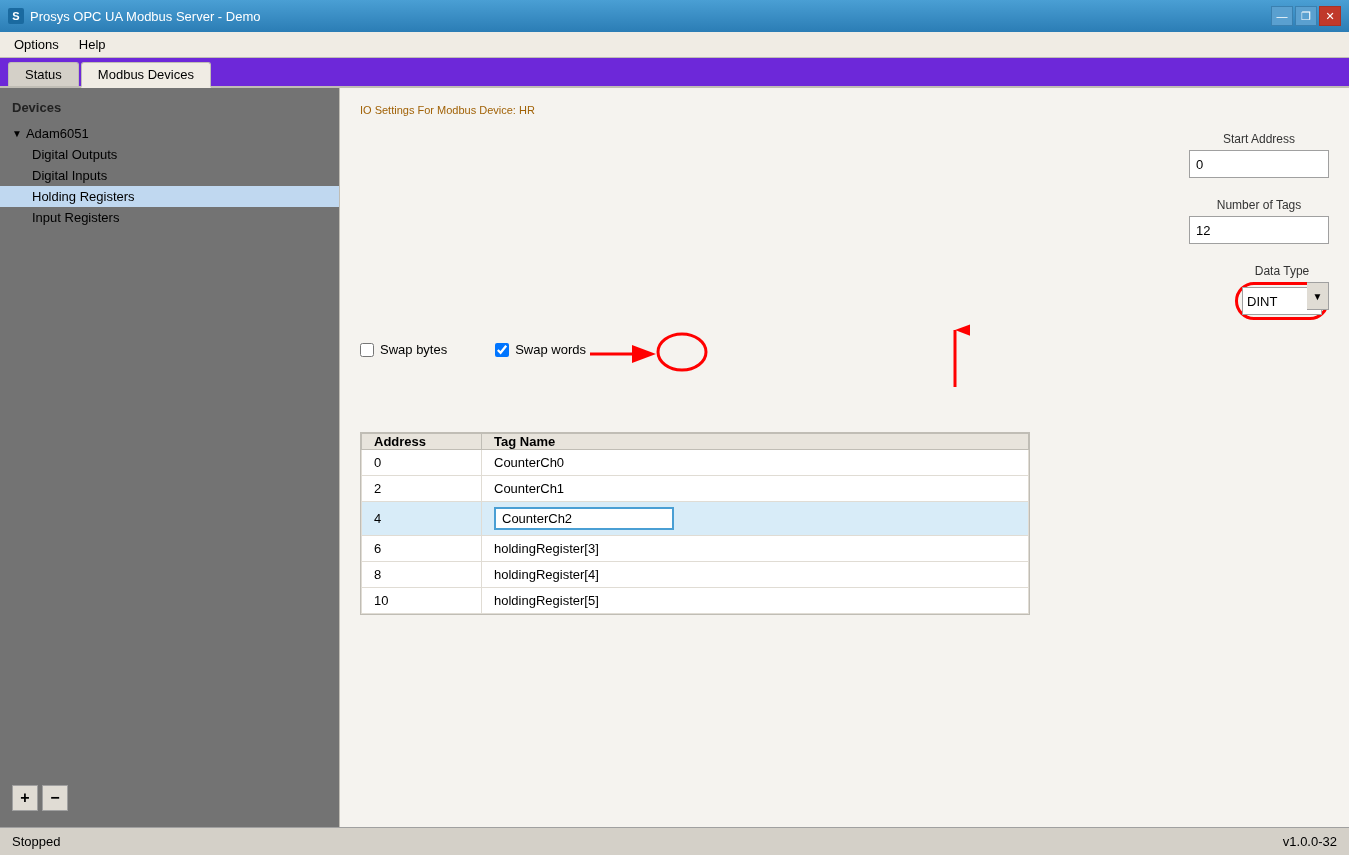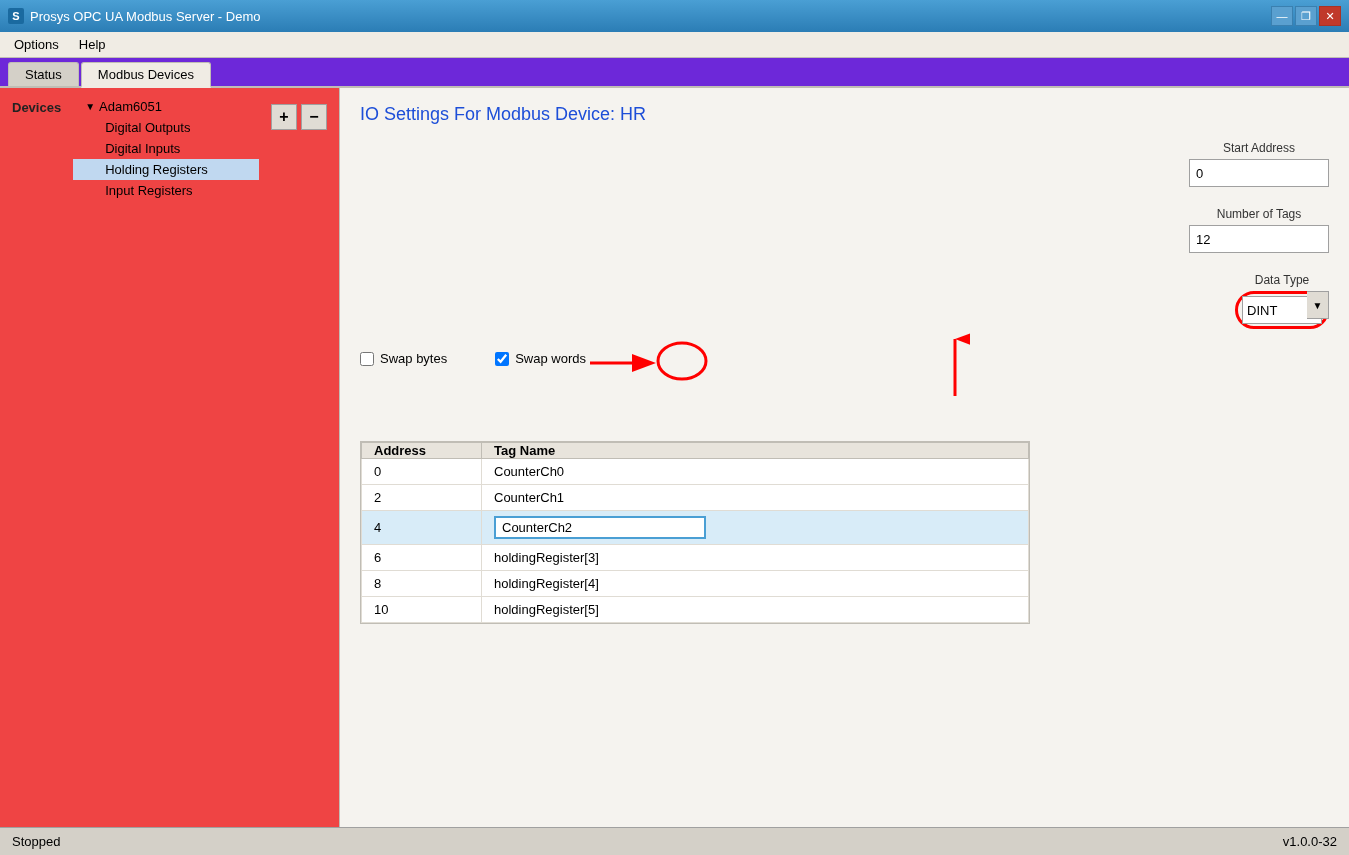--- a/index.html
+++ b/index.html
@@ -105,25 +105,25 @@
 
     
     .main-layout {
       display: flex;
       height: calc(855px - 32px - 26px - 30px - 28px);
     }
 
     
     .sidebar {
       width: 340px;
-      background: #ef4444;
+      background: #737373;
       border-right: 1px solid #c0bdb5;
       padding: 8px 0;
       display: flex;
-      flex-direction: row;
+      flex-direction: column;
     }
     .sidebar-header {
       padding: 4px 12px 8px 12px;
       font-weight: bold;
       font-size: 13px;
       color: #222;
     }
     .sidebar-content {
       flex: 1;
       overflow-y: auto;
@@ -164,24 +164,24 @@
       font-weight: bold;
     }
 
     
     .content-area {
       flex: 1;
       background: #f5f3ef;
       padding: 16px 20px;
     }
     .content-title {
-      font-size: 18px;
+      font-size: 11px;
       font-weight: normal;
       margin-bottom: 16px;
-      color: #1d4ed8;
+      color: #a16207;
     }
 
     
     .settings-row {
       display: flex;
       align-items: flex-end;
       gap: 20px;
       margin-bottom: 12px;
       flex-direction: column;
     }
@@ -289,21 +289,21 @@
       border: 1px solid #e0dcd4;
       padding: 5px 12px;
       font-size: 13px;
     }
     .data-table tbody tr.editing { background: #d8ecf8; }
     .editing-input {
       border: 2px solid #4a9fd4;
       background: white;
       padding: 2px 6px;
       font-size: 13px;
-      width: 212px;
+      width: 180px;
       outline: none;
     }
     .table-scroll {
       max-height: 300px;
       overflow-y: auto;
     }
     .table-scroll::-webkit-scrollbar { width: 16px; }
     .table-scroll::-webkit-scrollbar-track { background: #f0ece4; }
     .table-scroll::-webkit-scrollbar-thumb { background: #c0bdb5; border: 1px solid #a0a0a0; }
 

